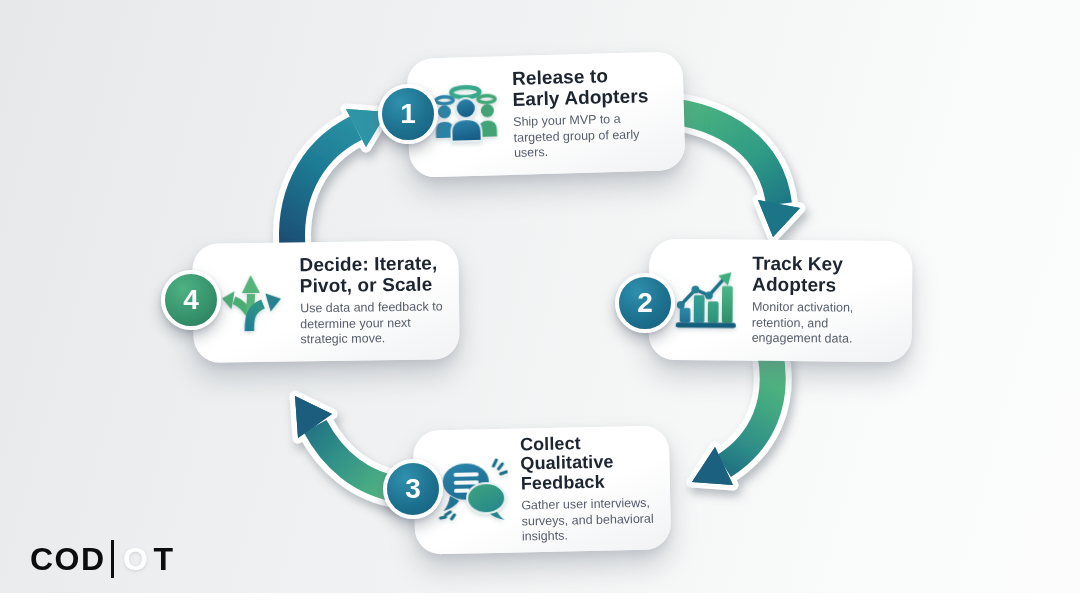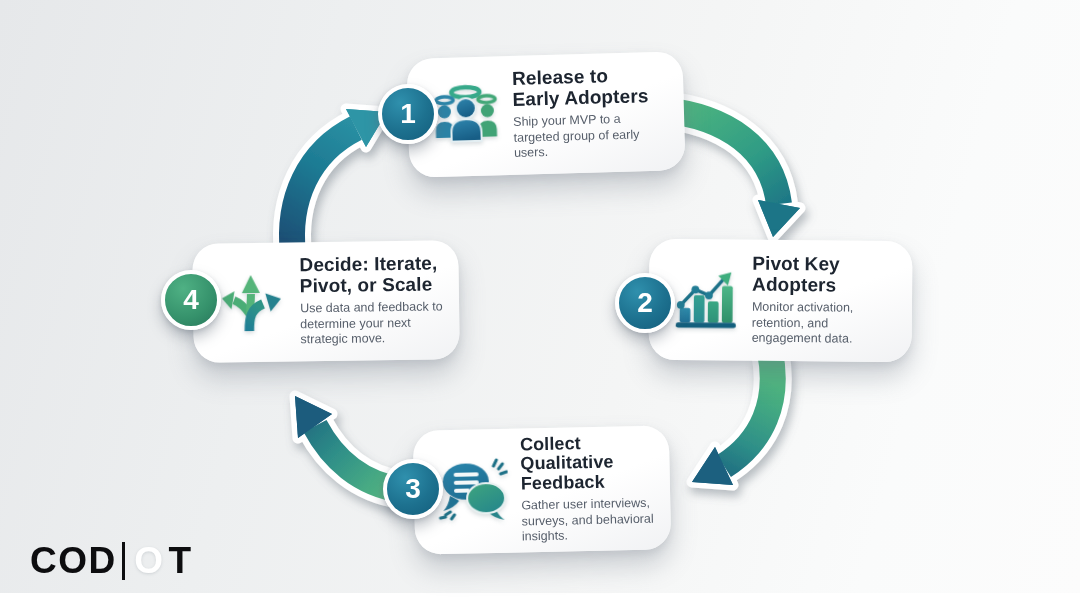--- a/index.html
+++ b/index.html
@@ -43,21 +43,21 @@
   }
   .badge-teal{background:radial-gradient(circle at 35% 28%,#2f90ad 0%,#1d718f 55%,#135d7c 100%);}
   .badge-green{background:radial-gradient(circle at 35% 28%,#4fb184 0%,#35916b 60%,#27755a 100%);}
   .badge1{left:378px;top:84px;}
   .badge2{left:615px;top:273px;}
   .badge3{left:383px;top:459px;}
   .badge4{left:161px;top:270px;}
 
   .logo{
     position:absolute;left:30px;top:540px;z-index:2;display:flex;align-items:center;
-    font-size:37px;font-weight:800;color:#0d0d0f;letter-spacing:1.5px;
+    font-size:32px;font-weight:800;color:#0d0d0f;letter-spacing:1.5px;
   }
   .logo .bar{width:3.5px;height:38px;background:#0d0d0f;margin:0 9px 0 5px;}
   .logo .ghost{color:#ffffff;text-shadow:0 1px 3px rgba(120,130,140,.25);margin-right:4px;}
 </style>
 </head>
 <body>
 
 <div class="stage">
 
   <svg class="arrows" width="1080" height="603" viewBox="0 0 1080 603">
@@ -174,21 +174,21 @@
         <rect x="3" y="58" width="62" height="5.5" rx="2.5" fill="#135f7d"></rect>
         <polyline points="8,40 23,24 37,30 52,13" fill="none" stroke="#1c7188" stroke-width="3.5"></polyline>
         <circle cx="8" cy="40" r="4" fill="#217c94"></circle>
         <circle cx="23" cy="24" r="4" fill="#217c94"></circle>
         <circle cx="37" cy="30" r="4" fill="#217c94"></circle>
         <polygon points="60,6 56.5,19.5 46.5,9.5" fill="#3fae7e"></polygon>
       </svg>
     </span>
     <div class="text">
       <div class="title">
-        <span>Pivot Key</span>
+        <span>Track Key</span>
         <span>Adopters</span>
       </div>
       <div class="desc">Monitor activation, retention, and engagement data.</div>
     </div>
   </div>
   <div class="badge badge-teal badge2">2</div>
 
   <div class="card card3">
     <span class="icon-wrap">
       <svg width="70" height="64" viewBox="0 0 70 64">

